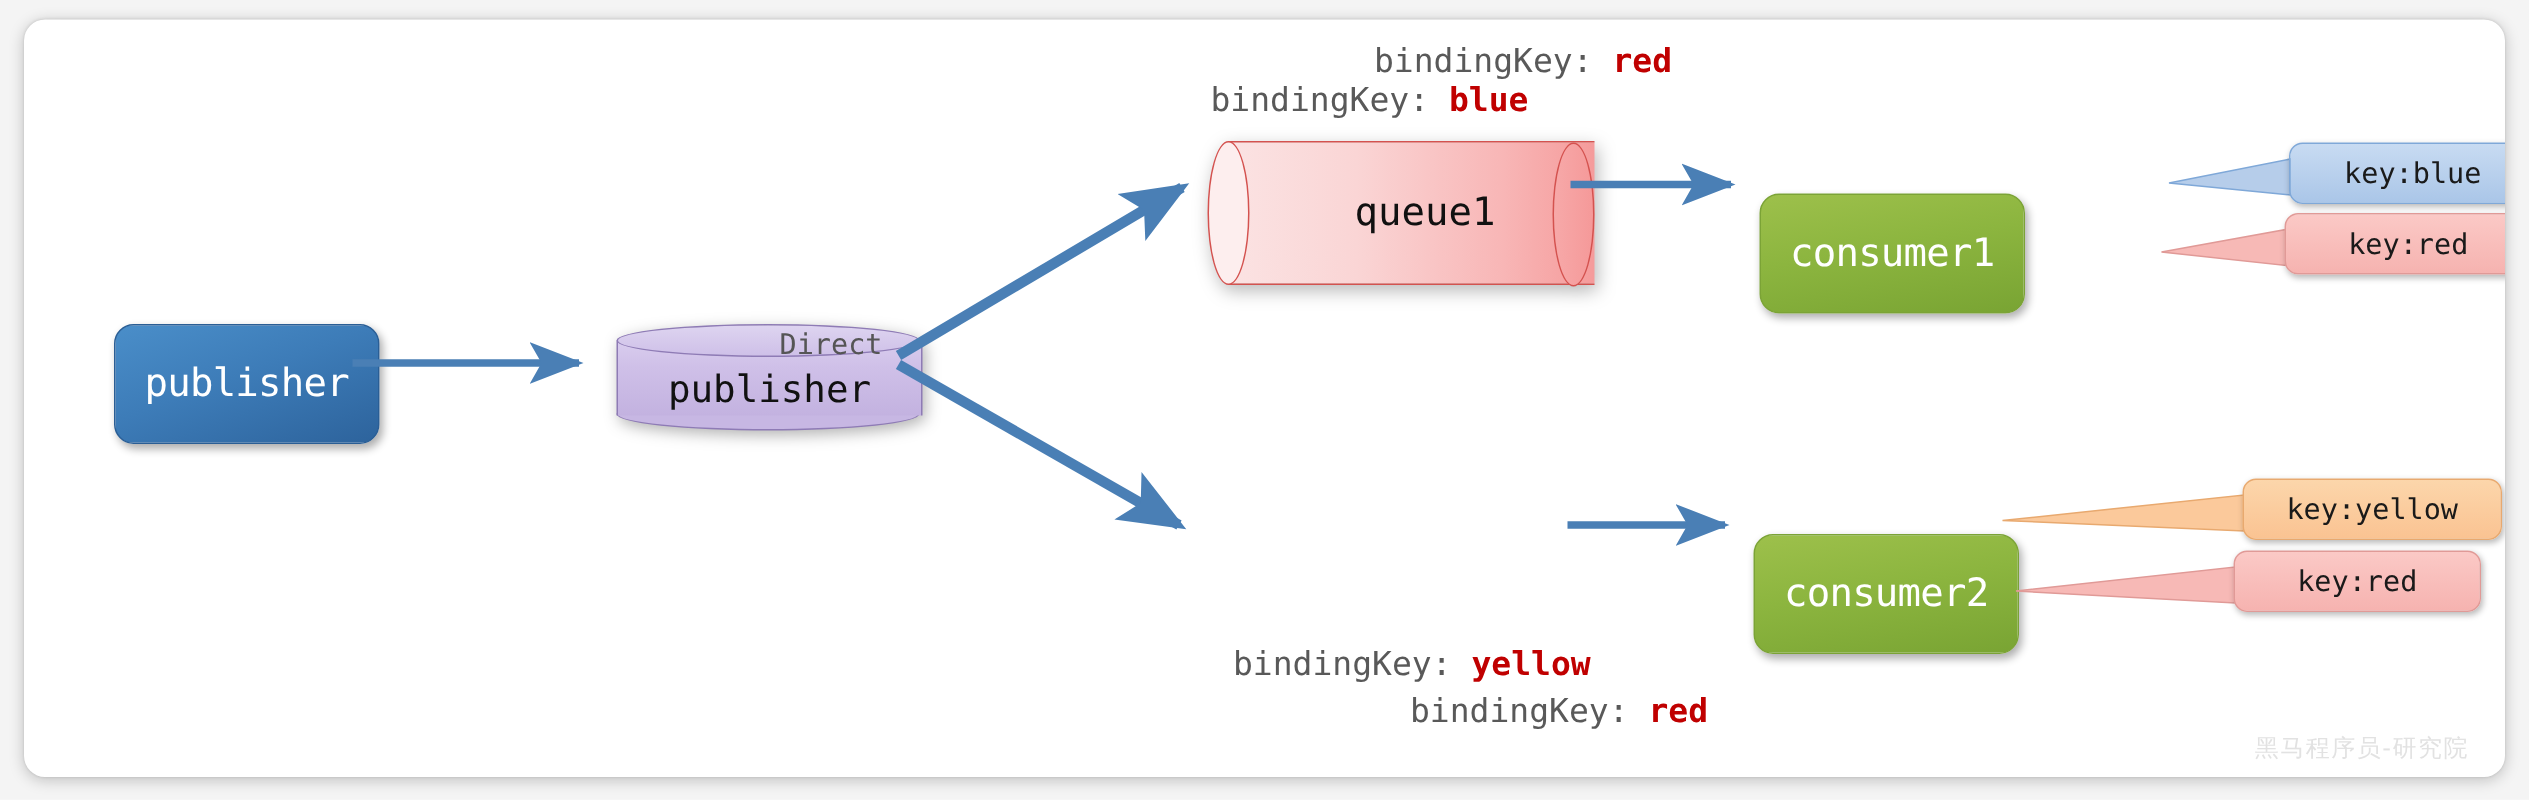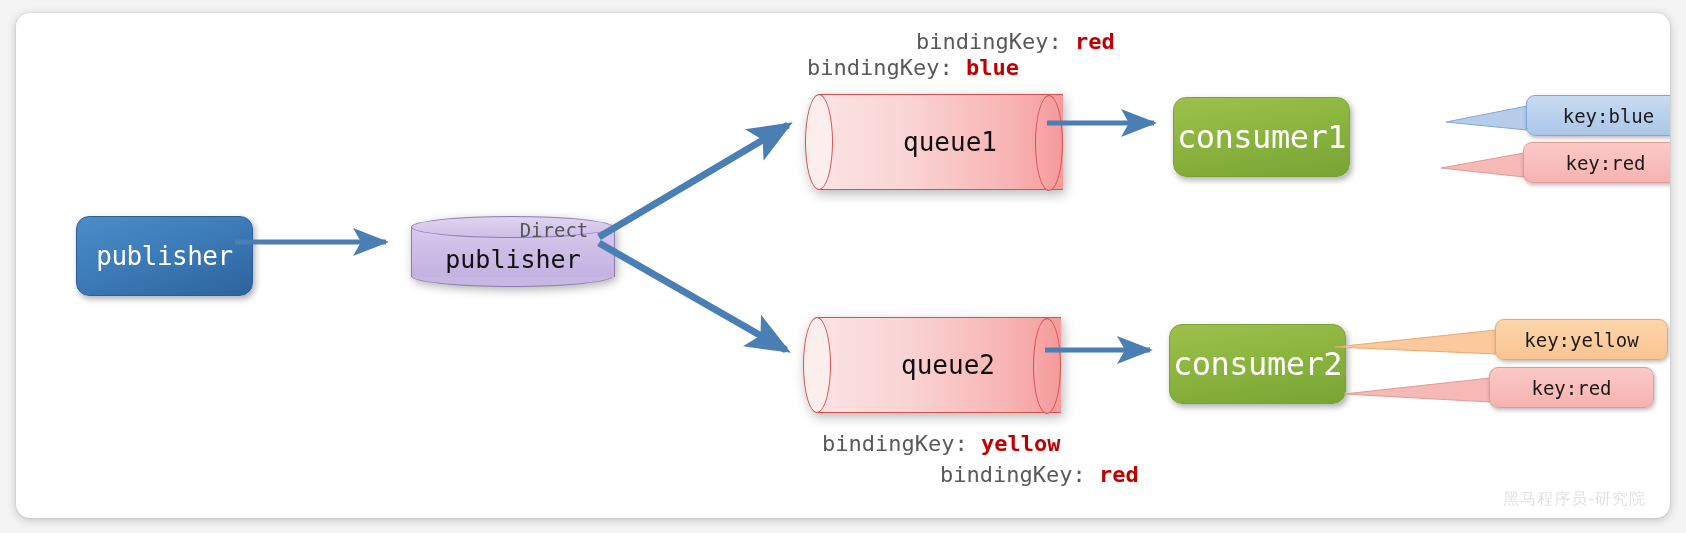--- a/index.html
+++ b/index.html
@@ -40,22 +40,23 @@
     left: 60px; top: 203px; width: 175px; height: 78px;
     background: linear-gradient(160deg,#4a8ec9 0%,#3d7cb8 45%,#2d639c 100%);
     border: 1px solid #2a5e95;
     font-size: 26px;
     letter-spacing: -0.5px;
   }
   .consumer-box {
     width: 175px; height: 78px;
     background: linear-gradient(170deg,#9dc04b 0%,#8cb53f 45%,#79a433 100%);
     border: 1px solid #7ba336;
-    font-size: 32px;
+    font-size: 26px;
     letter-spacing: -0.5px;
+    margin-top: 32px;
   }
   .consumer1-box { left: 1157px; top: 84px; }
   .consumer2-box { left: 1153px; top: 311px; }
 
   
   .exchange-wrap {
     position: absolute;
     left: 395px; top: 203px; width: 204px; height: 72px;
     filter: drop-shadow(2px 3px 5px rgba(0,0,0,0.30));
   }
@@ -259,27 +260,20 @@
   </div>
 
   <div class="queue-wrap queue1-wrap">
     <div class="queue-body">
       <div class="queue-cap-right"></div>
     </div>
     <div class="queue-cap-left"></div>
     <div class="queue-label">queue1</div>
   </div>
 
-  <div class="queue-wrap queue2-wrap">
-    <div class="queue-body">
-      <div class="queue-cap-right"></div>
-    </div>
-    <div class="queue-cap-left"></div>
-    <div class="queue-label">queue2</div>
-  </div>
 
   <div class="nodebox consumer-box consumer1-box">
     <span>consumer1</span>
   </div>
   <div class="nodebox consumer-box consumer2-box">
     <span>consumer2</span>
   </div>
 
   <div class="bkey bk-red-top">
     <span>bindingKey: </span><b class="k-red">red</b>

